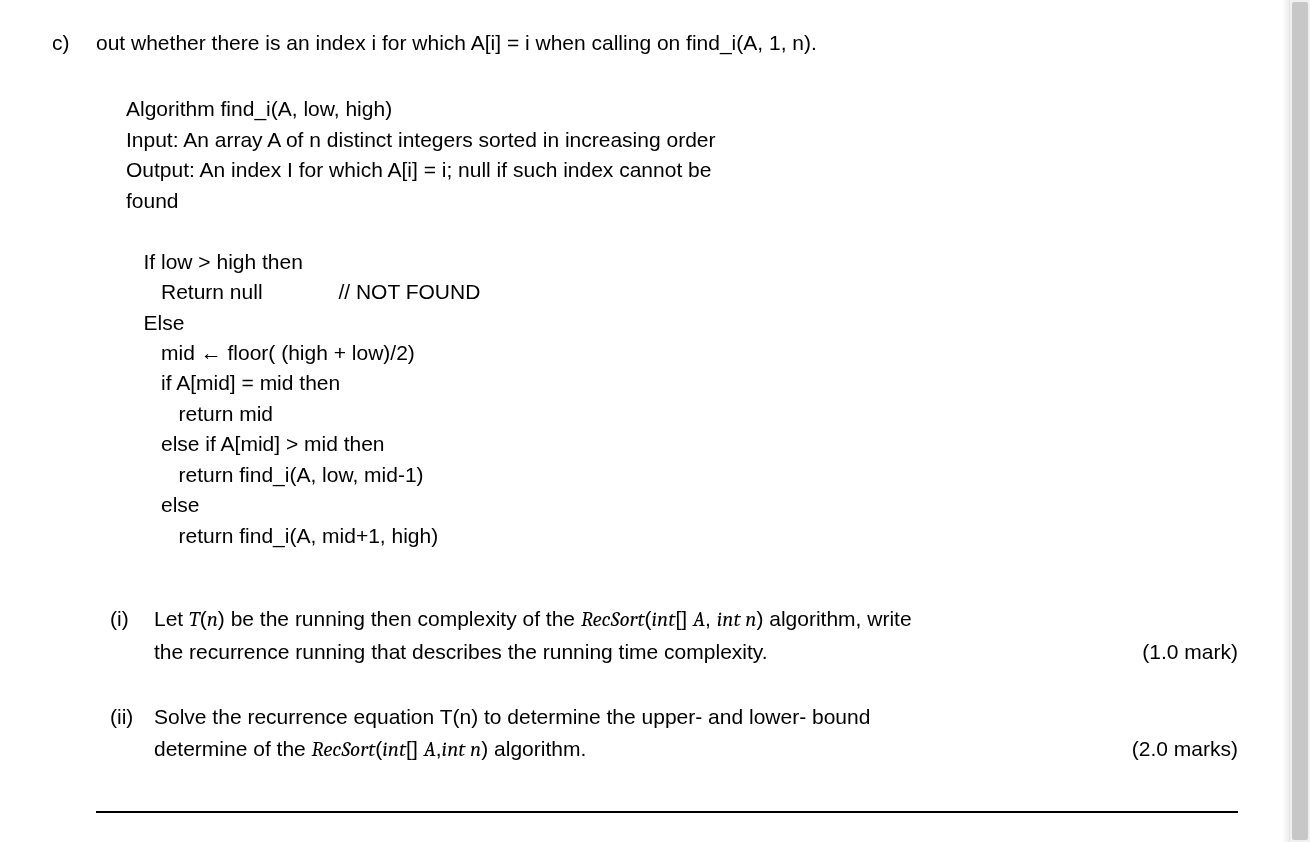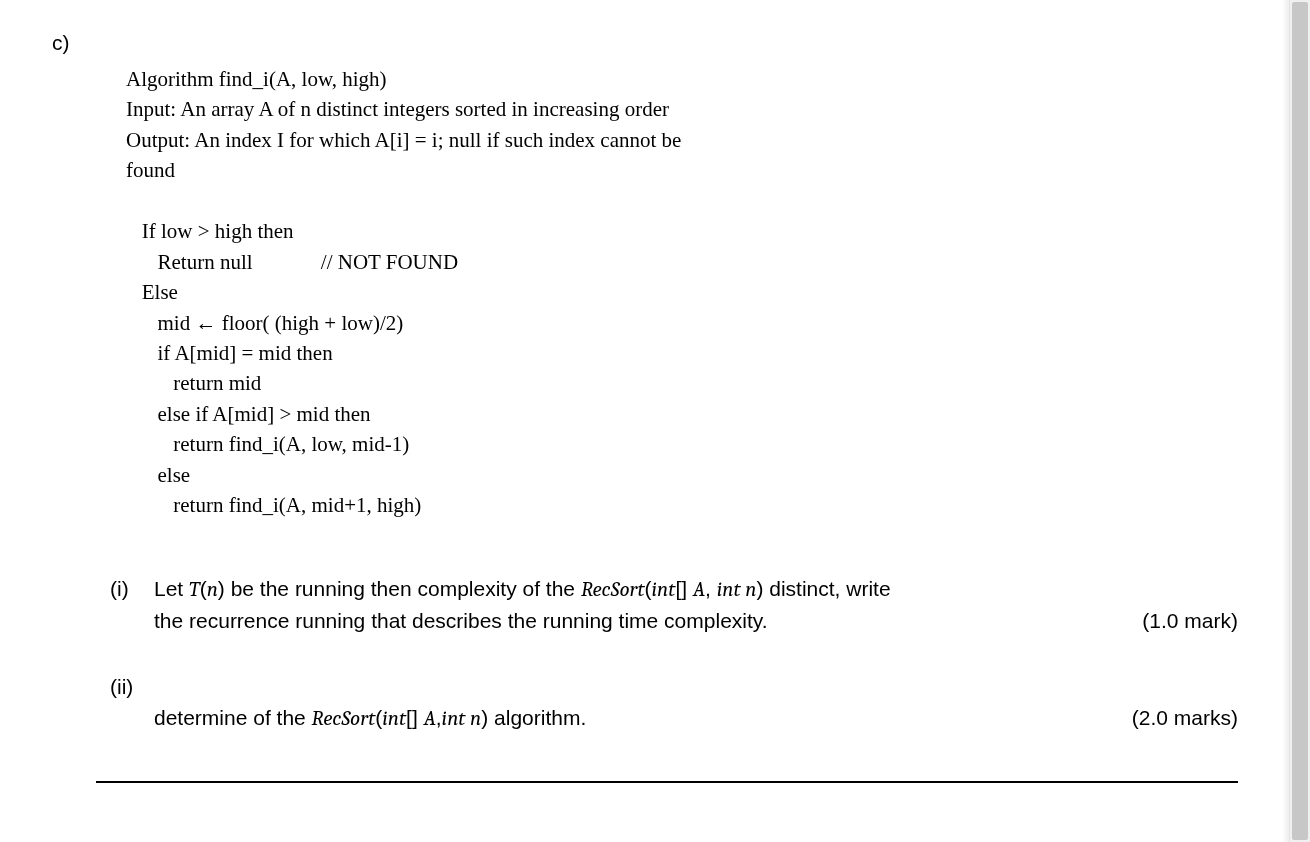--- a/index.html
+++ b/index.html
@@ -50,21 +50,21 @@
   .text-col {
     flex: 1 1 auto;
     font-size: 21px;
     line-height: 1.45;
   }
   .prompt-text {
     text-align: justify;
     text-justify: inter-word;
   }
   .code-block {
-    font-family: Liberation Serif, serif;
+    font-family: Liberation Sans, sans-serif;
     font-size: 21px;
     white-space: pre;
     line-height: 1.45;
     margin: 36px 0 0 30px;
   }
   .subparts {
     margin-top: 52px;
     margin-left: 14px;
   }
   .subpart-row {
@@ -103,20 +103,21 @@
   }
 </style>
 </head>
 <body>
 
 <div class="page">
 
   <div class="problem-row">
     <div class="label-col">c)</div>
     <div class="text-col">
+      <div class="prompt-text">out whether there is an index i for which A[i] = i when calling on find_i(A, 1, n).</div>
 
       <div class="code-block">Algorithm find_i(A, low, high)
 Input: An array A of n distinct integers sorted in increasing order
 Output: An index I for which A[i] = i; null if such index cannot be
 found
 
    If low &gt; high then
       Return null             // NOT FOUND
    Else
       mid ← floor( (high + low)/2)
@@ -125,30 +126,31 @@
       else if A[mid] &gt; mid then
          return find_i(A, low, mid-1)
       else
          return find_i(A, mid+1, high)</div>
 
       <div class="subparts">
 
         <div class="subpart-row">
           <div class="sublabel-col">(i)</div>
           <div class="subtext-col">
-            <span>Let </span><span class="ital">T</span><span>(</span><span class="ital">n</span><span>) be the running then complexity of the </span><span class="ital">RecSort</span><span>(</span><span class="ital">int</span><span>[] </span><span class="ital">A</span><span>, </span><span class="ital">int n</span><span>) distinct, write</span>
+            <span>Let </span><span class="ital">T</span><span>(</span><span class="ital">n</span><span>) be the running then complexity of the </span><span class="ital">RecSort</span><span>(</span><span class="ital">int</span><span>[] </span><span class="ital">A</span><span>, </span><span class="ital">int n</span><span>) algorithm, write</span>
             <br>
             <span>the recurrence running that describes the running time complexity.</span>
             <span class="marks">(1.0 mark)</span>
           </div>
         </div>
 
         <div class="subpart-row">
           <div class="sublabel-col">(ii)</div>
           <div class="subtext-col">
+            <span>Solve the recurrence equation T(n) to determine the upper- and lower- bound</span>
             <br>
             <span>determine of the </span><span class="ital">RecSort</span><span>(</span><span class="ital">int</span><span>[] </span><span class="ital">A</span><span>,</span><span class="ital">int n</span><span>) algorithm.</span>
             <span class="marks">(2.0 marks)</span>
           </div>
         </div>
 
       </div>
 
       <hr class="hr">
     </div>

